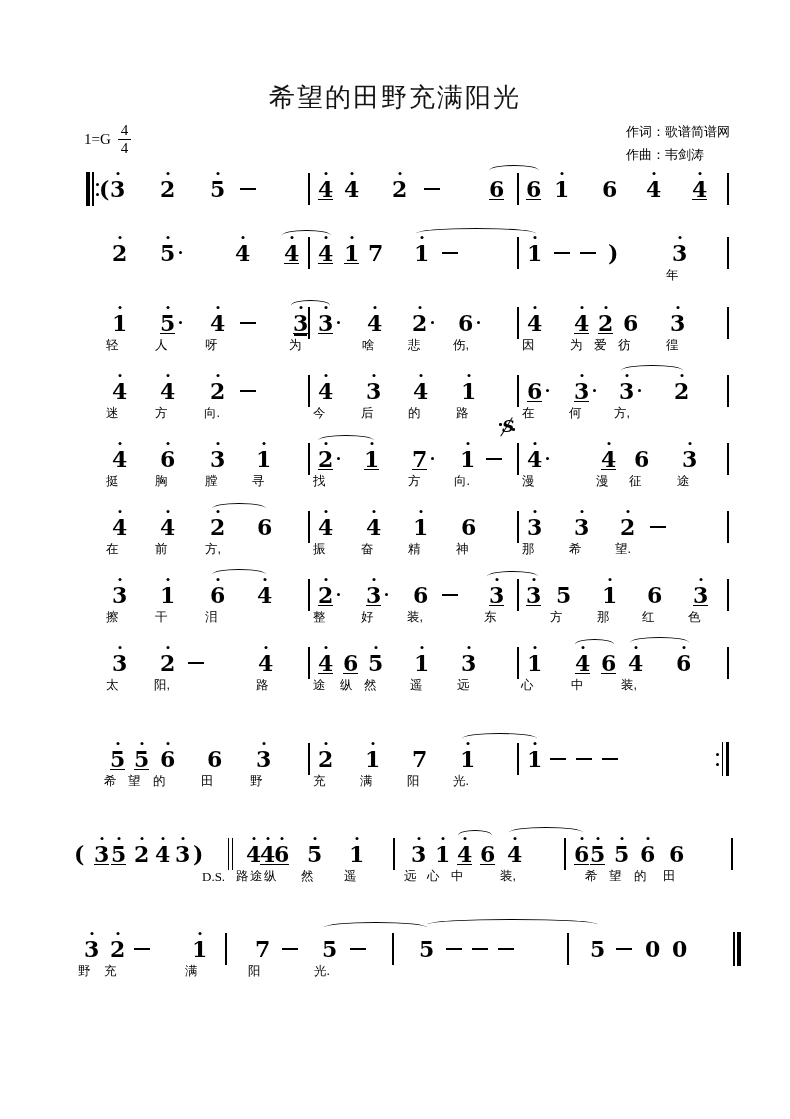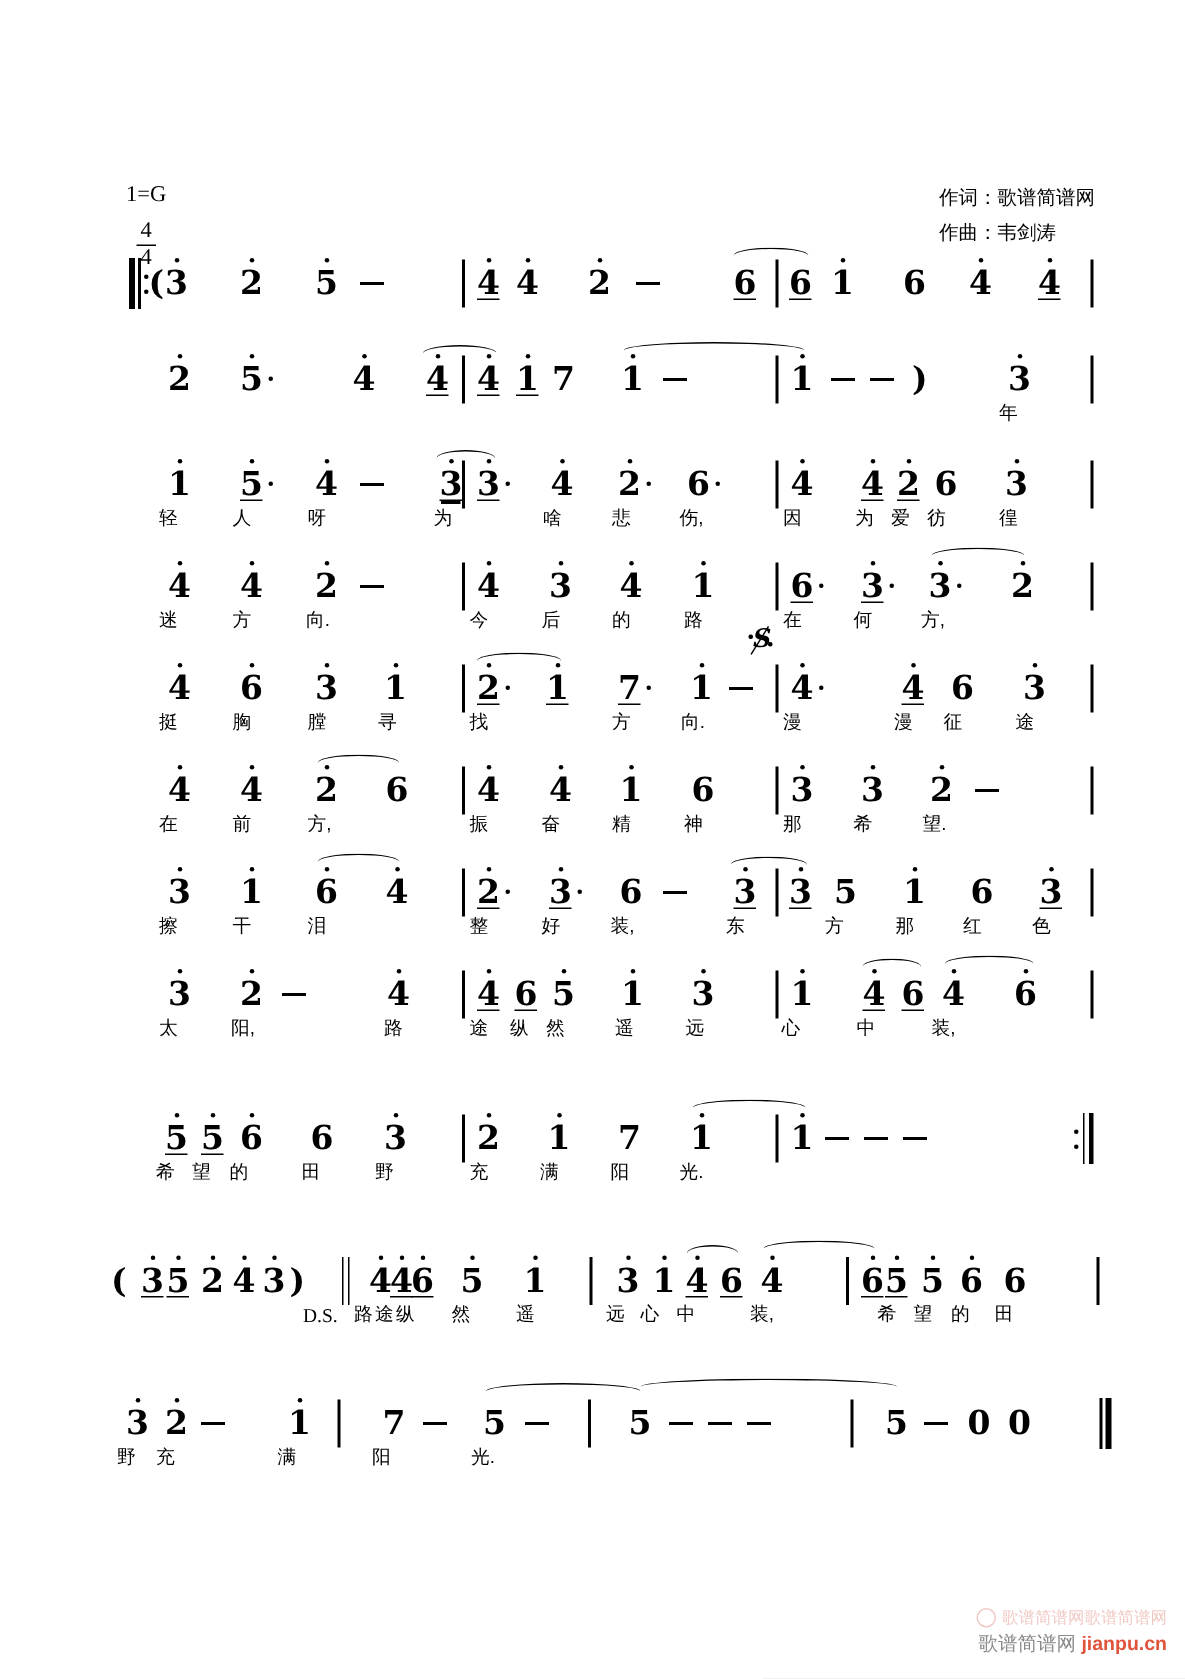--- a/index.html
+++ b/index.html
@@ -1,21 +1,21 @@
 <!DOCTYPE html>
 <html><head>
 <meta charset="utf-8">
 <style>
   html,body{margin:0;padding:0;background:#e8e8e8;}
   .sheet{position:relative;width:790px;height:1119px;background:#ffffff;margin:0 auto;overflow:hidden;
          font-family:"Liberation Serif","DejaVu Serif",serif;color:#000;}
   .title{position:absolute;top:80px;left:0;width:100%;text-align:center;margin:0;
          font-size:26px;font-weight:500;letter-spacing:2px;color:#141414;}
   .keysig{position:absolute;left:84px;top:122px;display:flex;align-items:center;gap:7px;
-          font-size:15px;font-family:"Liberation Serif","DejaVu Serif",serif;flex-direction:column;}
+          font-size:15px;font-family:"Liberation Serif","DejaVu Serif",serif;}
   .meter{display:inline-flex;flex-direction:column;align-items:center;line-height:1.1;font-size:15px;}
   .meter .num{border-bottom:1px solid #000;padding:0 3px;}
   .meter .den{padding:0 3px;}
   .credits{position:absolute;right:60px;top:121px;font-size:13px;line-height:1.75;text-align:left;
            font-family:"Liberation Sans","DejaVu Sans",sans-serif;}
   .score{position:absolute;left:0;top:0;width:790px;height:1119px;}
   .line{position:absolute;left:0;width:790px;height:0;}
   
   .note{position:absolute;top:0;font-family:"DejaVu Serif","Liberation Serif",serif;
         font-weight:bold;font-size:22px;line-height:1;}
@@ -63,20 +63,21 @@
             display:flex;align-items:center;justify-content:flex-end;gap:4px;margin-bottom:1px;}
   .wm-circle{display:inline-block;width:11px;height:11px;border:1.5px solid #eec0bb;border-radius:50%;}
   .wm-main{font-size:13px;}
   .wm-name{color:#8a8a8a;}
   .wm-url{color:#e0543c;font-weight:bold;}
 </style>
 </head>
 <body>
 
 <div class="sheet">
+  <h1 class="title">希望的田野充满阳光</h1>
 
   <div class="keysig">
     <span>1=G</span>
     <span class="meter">
       <span class="num">4</span>
       <span class="den">4</span>
     </span>
   </div>
 
   <div class="credits">
@@ -434,23 +435,13 @@
         <span class="arc" style="left: 324px; width: 103px; top: -16px;"></span>
         <span class="arc" style="left: 427px; width: 171px; top: -19px;"></span>
         <span class="lyr" style="left: 78px;">野</span>
         <span class="lyr" style="left: 104px;">充</span>
         <span class="lyr" style="left: 185px;">满</span>
         <span class="lyr" style="left: 248px;">阳</span>
         <span class="lyr" style="left: 314px;">光.</span>
       </span>
     </div>
 
-  <div class="watermark">
-    <div class="wm-faint">
-      <span class="wm-circle"></span>
-      <span>歌谱简谱网歌谱简谱网</span>
-    </div>
-    <div class="wm-main">
-      <span class="wm-name">歌谱简谱网</span>
-      <span class="wm-url">jianpu.cn</span>
-    </div>
-  </div>
 </div>
 
 </body></html>

